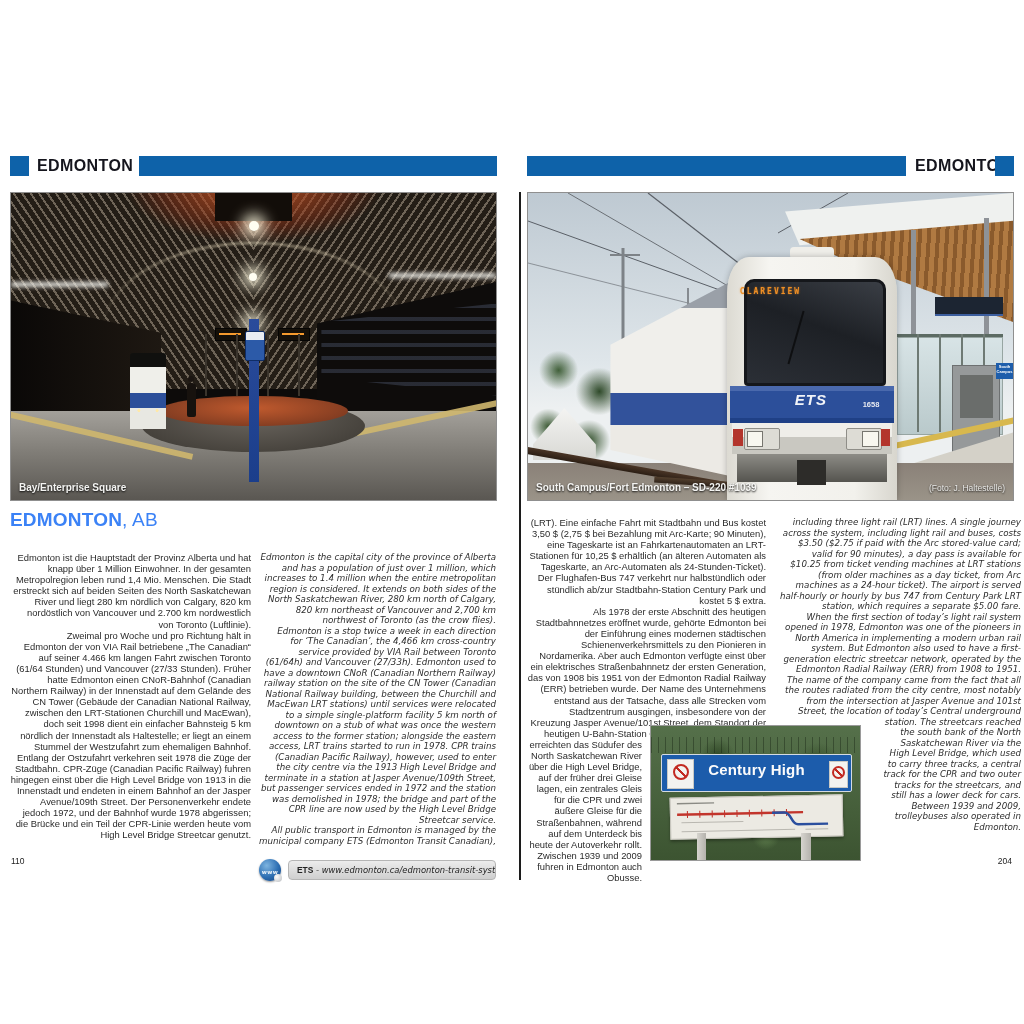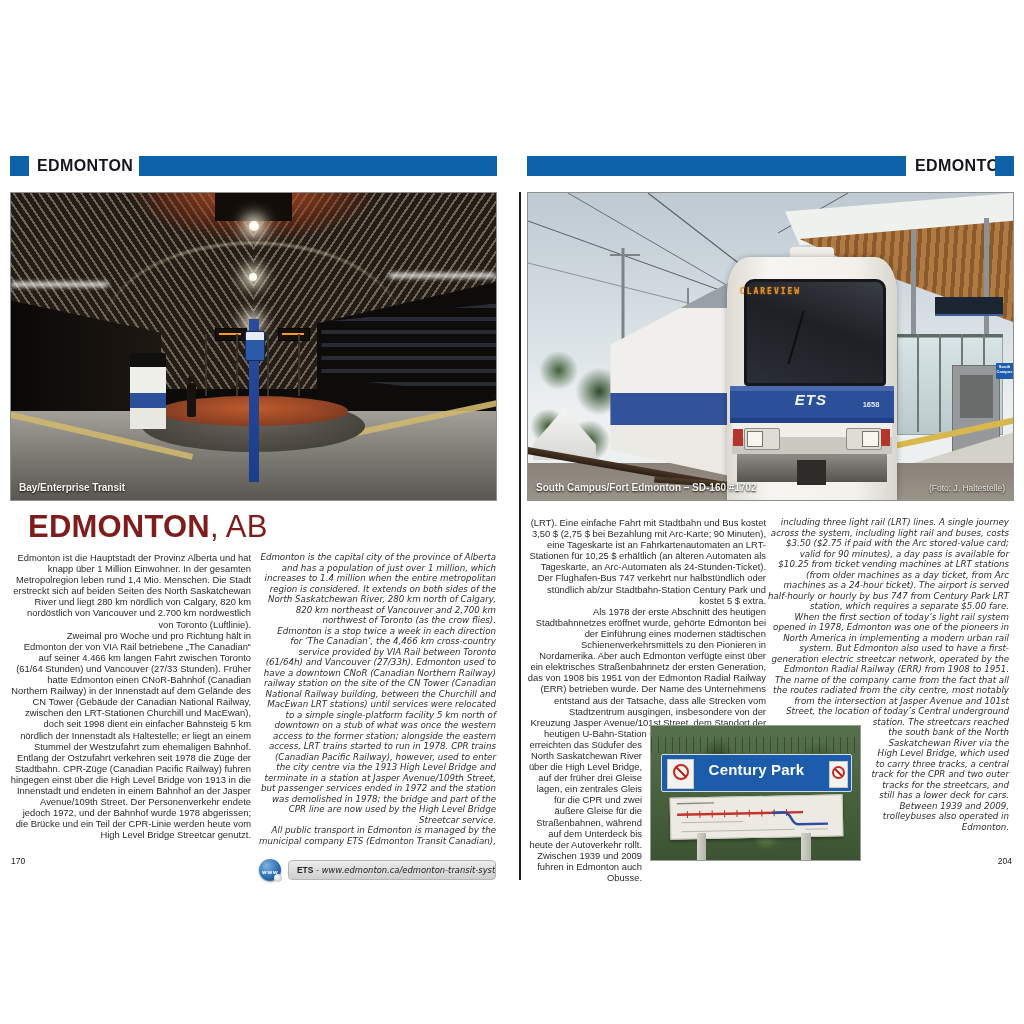--- a/index.html
+++ b/index.html
@@ -132,37 +132,37 @@
              color:#fff;font-size:4px;font-weight:bold;line-height:1.1;overflow:hidden;padding-top:2px;box-sizing:border-box;text-align:center;}
   .p2-platform{position:absolute;left:55%;top:78%;width:45%;height:22%;
                clip-path:polygon(0 100%,100% 0,100% 100%);background:#d4d1c8;}
   .p2-pyellow{position:absolute;left:56%;top:88%;width:46%;height:6px;background:#d8b84e;transform:rotate(-12deg);transform-origin:left bottom;}
   .p2-track{position:absolute;left:0;top:88%;width:100%;height:12%;
             background:linear-gradient(180deg,#8a8178,#9a9388);}
   .p2-rail1{position:absolute;left:-4%;top:91%;width:66%;height:7px;background:linear-gradient(180deg,#4a3526,#2c1f15);transform:rotate(10deg);}
   .p2-rail2{position:absolute;left:26%;top:95%;width:50%;height:6px;background:linear-gradient(180deg,#53402e,#31241a);transform:rotate(4deg);}
 
   
-  .title{position:absolute;top:354px;left:18px;font-size:31px;letter-spacing:.2px;color:#7f1d1d;}
+  .title{position:absolute;top:354px;left:0;font-size:19px;letter-spacing:.2px;color:#3b82f6;}
   .title b{font-weight:800;}
   .cols{position:absolute;}
   .col{position:absolute;top:0;}
   .de{font-size:9.4px;line-height:11.1px;color:#2a2a2a;}
   .en{font-family:"DejaVu Sans",sans-serif;font-style:italic;font-size:8.7px;line-height:10.5px;color:#2d2d2d;}
   .col p{margin:0;text-indent:12px;text-align:right;}
   .col p.first{text-indent:0;}
   .sp-r{float:right;width:118px;height:140px;margin:2px 0 2px 6px;}
   .sp-l{float:left;width:92px;height:140px;margin:2px 8px 2px 0;}
 
   .pl .cols{top:397px;left:0;width:487px;}
   .pl .col.a{left:0;width:241px;}
   .pl .col.b{left:249px;width:237px;}
   .pr .cols{top:362px;left:0;width:487px;}
   .pr .col.a{left:0;width:239px;}
-  .pr .col.b{left:240px;width:242px;}
+  .pr .col.b{left:252px;width:242px;}
 
   .pagenum{position:absolute;top:701px;font-size:8.5px;color:#222;}
   .pl .pagenum{left:1px;}
   .pr .pagenum{right:2px;}
 
   
   .linkrow{display:flex;align-items:center;gap:7px;margin-top:13px;}
   .globe{position:relative;width:22px;height:22px;border-radius:50%;flex:0 0 22px;
          background:radial-gradient(circle at 35% 30%,#7db4e0,#2e6fb3 55%,#123f7a);
          box-shadow:0 1px 2px rgba(0,0,0,.4);}
@@ -237,21 +237,21 @@
       <div class="p1-yellow" style="right:-2%;top:74%;width:42%;transform:rotate(-12deg);"></div>
       <div class="p1-posts"></div>
       <div class="p1-kioskbase"></div>
       <div class="p1-kiosktop"></div>
       <div class="p1-cabfront"></div>
       <div class="p1-headlights"></div>
       <div class="p1-pillar"></div>
       <div class="p1-pillarsign"></div>
       <div class="p1-phead"></div>
       <div class="p1-person"></div>
-      <div class="cap">Bay/Enterprise Transit</div>
+      <div class="cap">Bay/Enterprise Square</div>
     </div>
 
     <div class="title"><b>EDMONTON</b><span>, AB</span></div>
 
     <div class="cols">
       <div class="col a de">
         <p class="first">Edmonton ist die Hauptstadt der Provinz Alberta und hat knapp über 1 Million Einwohner. In der gesamten Metropolregion leben rund 1,4 Mio. Menschen. Die Stadt erstreckt sich auf beiden Seiten des North Saskatchewan River und liegt 280 km nördlich von Calgary, 820 km nordöstlich von Vancouver und 2.700 km nordwestlich von Toronto (Luftlinie).</p>
         <p>Zweimal pro Woche und pro Richtung hält in Edmonton der von VIA Rail betriebene „The Canadian“ auf seiner 4.466 km langen Fahrt zwischen Toronto (61/64 Stunden) und Vancouver (27/33 Stunden). Früher hatte Edmonton einen CNoR-Bahnhof (Canadian Northern Railway) in der Innenstadt auf dem Gelände des CN Tower (Gebäude der Canadian National Railway, zwischen den LRT-Stationen Churchill und MacEwan), doch seit 1998 dient ein einfacher Bahnsteig 5 km nördlich der Innenstadt als Haltestelle; er liegt an einem Stummel der Westzufahrt zum ehemaligen Bahnhof. Entlang der Ostzufahrt verkehren seit 1978 die Züge der Stadtbahn. CPR-Züge (Canadian Pacific Railway) fuhren hingegen einst über die High Level Bridge von 1913 in die Innenstadt und endeten in einem Bahnhof an der Jasper Avenue/109th Street. Der Personenverkehr endete jedoch 1972, und der Bahnhof wurde 1978 abgerissen; die Brücke und ein Teil der CPR-Linie werden heute vom High Level Bridge Streetcar genutzt.</p>
       </div>
       <div class="col b en">
@@ -261,21 +261,21 @@
         <div class="linkrow">
           <span class="globe">
               <em>www</em>
               <i></i>
             </span>
           <span class="linkbox"><b>ETS</b><span> - www.edmonton.ca/edmonton-transit-system-ets</span></span>
         </div>
       </div>
     </div>
 
-    <div class="pagenum">170</div>
+    <div class="pagenum">110</div>
   </div>
 
   <div class="page pr">
     <div class="hdr">
       <div class="bar"></div>
       <div class="htxt">EDMONTON</div>
       <div class="sq"></div>
     </div>
 
     <div class="photo">
@@ -321,42 +321,42 @@
       <div class="p2-hl" style="left:44.5%;">
           <i style="left:2px;"></i>
         </div>
       <div class="p2-hl" style="left:65.5%;">
           <i style="right:2px;"></i>
         </div>
       <div class="p2-red" style="left:42.3%;"></div>
       <div class="p2-red" style="left:72.7%;"></div>
       <div class="p2-skirt"></div>
       <div class="p2-coupler"></div>
-      <div class="cap">South Campus/Fort Edmonton – SD-160 #1702</div>
+      <div class="cap">South Campus/Fort Edmonton – SD-220 #1039</div>
       <div class="credit">(Foto: J. Haltestelle)</div>
     </div>
 
     <div class="cols">
       <div class="col a de">
         <p class="first">(LRT). Eine einfache Fahrt mit Stadtbahn und Bus kostet 3,50 $ (2,75 $ bei Bezahlung mit Arc-Karte; 90 Minuten), eine Tageskarte ist an Fahrkartenautomaten an LRT-Stationen für 10,25 $ erhältlich (an älteren Automaten als Tageskarte, an Arc-Automaten als 24-Stunden-Ticket). Der Flughafen-Bus 747 verkehrt nur halbstündlich oder stündlich ab/zur Stadtbahn-Station Century Park und kostet 5 $ extra.</p>
         <p><span>Als 1978 der erste Abschnitt des heutigen Stadtbahnnetzes eröffnet wurde, gehörte Edmonton bei der Einführung eines modernen städtischen Schienenverkehrsmittels zu den Pionieren in Nordamerika. Aber auch Edmonton verfügte einst über ein elektrisches Straßenbahnnetz der ersten Generation, das von 1908 bis 1951 von der Edmonton Radial Railway (ERR) betrieben wurde. Der Name des Unternehmens entstand aus der Tatsache, dass alle Strecken vom Stadtzentrum ausgingen, insbesondere von der Kreuzung Jasper Avenue/101st Street, dem Standort der heutigen U-Bahn-Station Central.</span><span class="sp-r"></span><span> Die Straßenbahnen erreichten das Südufer des North Saskatchewan River über die High Level Bridge, auf der früher drei Gleise lagen, ein zentrales Gleis für die CPR und zwei äußere Gleise für die Straßenbahnen, während auf dem Unterdeck bis heute der Autoverkehr rollt. Zwischen 1939 und 2009 fuhren in Edmonton auch Obusse.</span></p>
       </div>
       <div class="col b en">
         <p class="first">including three light rail (LRT) lines. A single journey across the system, including light rail and buses, costs $3.50 ($2.75 if paid with the Arc stored-value card; valid for 90 minutes), a day pass is available for $10.25 from ticket vending machines at LRT stations (from older machines as a day ticket, from Arc machines as a 24-hour ticket). The airport is served half-hourly or hourly by bus 747 from Century Park LRT station, which requires a separate $5.00 fare.</p>
         <p><span>When the first section of today’s light rail system opened in 1978, Edmonton was one of the pioneers in North America in implementing a modern urban rail system. But Edmonton also used to have a first-generation electric streetcar network, operated by the Edmonton Radial Railway (ERR) from 1908 to 1951. The name of the company came from the fact that all the routes radiated from the city centre, most notably from the intersection at Jasper Avenue and 101st Street, the location of today’s Central underground station. The</span><span class="sp-l"></span><span> streetcars reached the south bank of the North Saskatchewan River via the High Level Bridge, which used to carry three tracks, a central track for the CPR and two outer tracks for the streetcars, and still has a lower deck for cars. Between 1939 and 2009, trolleybuses also operated in Edmonton.</span></p>
       </div>
     </div>
 
     <div class="inset">
       <div class="p3-fence"></div>
       <div class="p3-sign">
         <div class="p3-perm l">
           <div class="p3-noped" style="left:18%;top:12%;width:12px;height:12px;"></div>
         </div>
-        <div class="p3-text">Century Park</div>
+        <div class="p3-text">Century High</div>
         <div class="p3-perm r">
           <div class="p3-noped" style="left:15%;top:15%;width:9px;height:9px;"></div>
         </div>
       </div>
       <div class="p3-map">
         <svg width="100%" height="100%" viewBox="0 0 166 40" preserveAspectRatio="none">
           <line x1="6" y1="5" x2="42" y2="5" stroke="#8a8a84" stroke-width="1.4"></line>
           <line x1="6" y1="16" x2="128" y2="16" stroke="#c2352c" stroke-width="2.4"></line>
           <line x1="16" y1="12.5" x2="16" y2="19.5" stroke="#c2352c" stroke-width="1"></line>
           <line x1="28" y1="12.5" x2="28" y2="19.5" stroke="#c2352c" stroke-width="1"></line>

